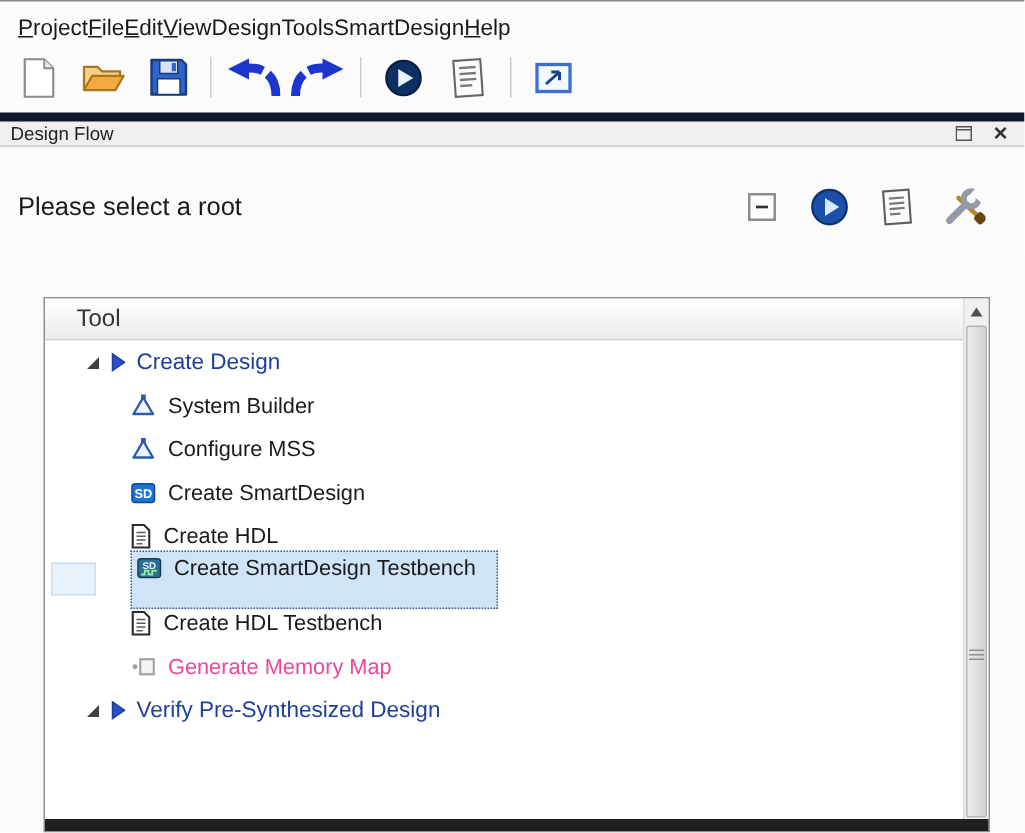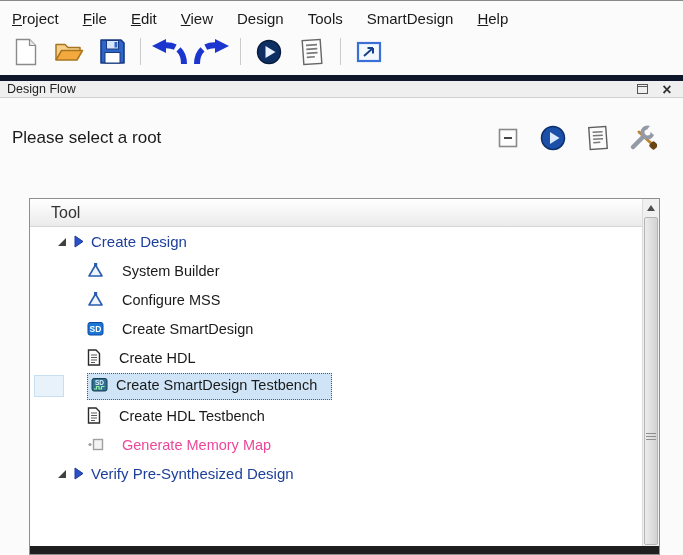--- a/index.html
+++ b/index.html
@@ -5,21 +5,21 @@
   * { box-sizing: border-box; }
   html,body { margin:0; padding:0; }
   body {
     width:683px; height:555px; overflow:hidden; position:relative;
     background:#fbfbfb; color:#1a1a1a;
     font-family:"Liberation Sans", sans-serif;
   }
   .topline { position:absolute; top:0; left:0; right:0; height:1px; background:#8a8a8a; }
 
   
-  .menubar { display:flex; gap:24px; padding:10px 12px 5px; font-size:15px; align-items:center; }
+  .menubar { display:flex; padding:10px 12px 5px; font-size:15px; align-items:center; }
   .menu-item { cursor:default; white-space:nowrap; }
   .menu-item .u { text-decoration:underline; }
 
   
   .toolbar { display:flex; align-items:center; gap:7px; padding:3px 8px 7px; }
   .tbtn { display:flex; align-items:center; justify-content:center; width:36px; height:33px; }
   .tsep { width:1px; height:27px; background:#cccccc; margin:0 3px; }
 
   
   .panel-titlebar { height:23px; background:#efefef; border-top:6px solid #0f172a; border-bottom:1px solid #cfcfcf;
@@ -35,25 +35,25 @@
   .pa-btn { display:flex; align-items:center; justify-content:center; width:28px; height:28px; }
 
   
   .tree { position:absolute; left:29px; top:198px; width:631px; height:357px;
     background:#ffffff; border:1px solid #8f8f8f; overflow:hidden; }
   .tree-header { height:28px; width:calc(100% - 17px); background:linear-gradient(#ffffff,#ebebeb);
     border-bottom:1px solid #d5d5d5; display:flex; align-items:center; padding-left:21px; font-size:16px; color:#333; }
   .row { height:29px; display:flex; align-items:center; font-size:14.5px; position:relative; }
   .row.group { padding-left:27px; gap:7px; }
   .row.group .label { color:#1d3f9a; font-weight:normal; font-size:15px; }
-  .row.child { padding-left:57px; gap:18px; }
+  .row.child { padding-left:57px; gap:8px; }
   .row .icon { display:flex; align-items:center; }
   .row.disabled .label { color:#ec4899; }
   .selwrap { display:inline-flex; align-items:center; gap:8px; background:#cfe5f7;
-    border:1px dotted #38608f; padding:2px 14px 6px 3px; }
+    border:1px dotted #38608f; padding:2px 14px 18px 3px; }
   .left-sel { position:absolute; left:4px; top:3px; width:30px; height:22px;
     background:#e7f2fb; border:1px solid #c6dff2; }
 
   
   .scrollbar { position:absolute; top:0; right:0; bottom:0; width:17px; background:#f0f0f0; border-left:1px solid #dcdcdc; }
   .sb-up { height:17px; display:flex; align-items:center; justify-content:center; }
   .sb-up .tri { width:0; height:0; border-left:4px solid transparent; border-right:4px solid transparent; border-bottom:6px solid #4d4d4d; }
   .sb-thumb { position:absolute; top:18px; left:1px; right:1px; bottom:9px;
     background:linear-gradient(90deg,#ececec,#d2d2d2); border:1px solid #b5b5b5; border-radius:2px; }
   .sb-grip { position:absolute; top:232px; left:3px; right:3px; }

